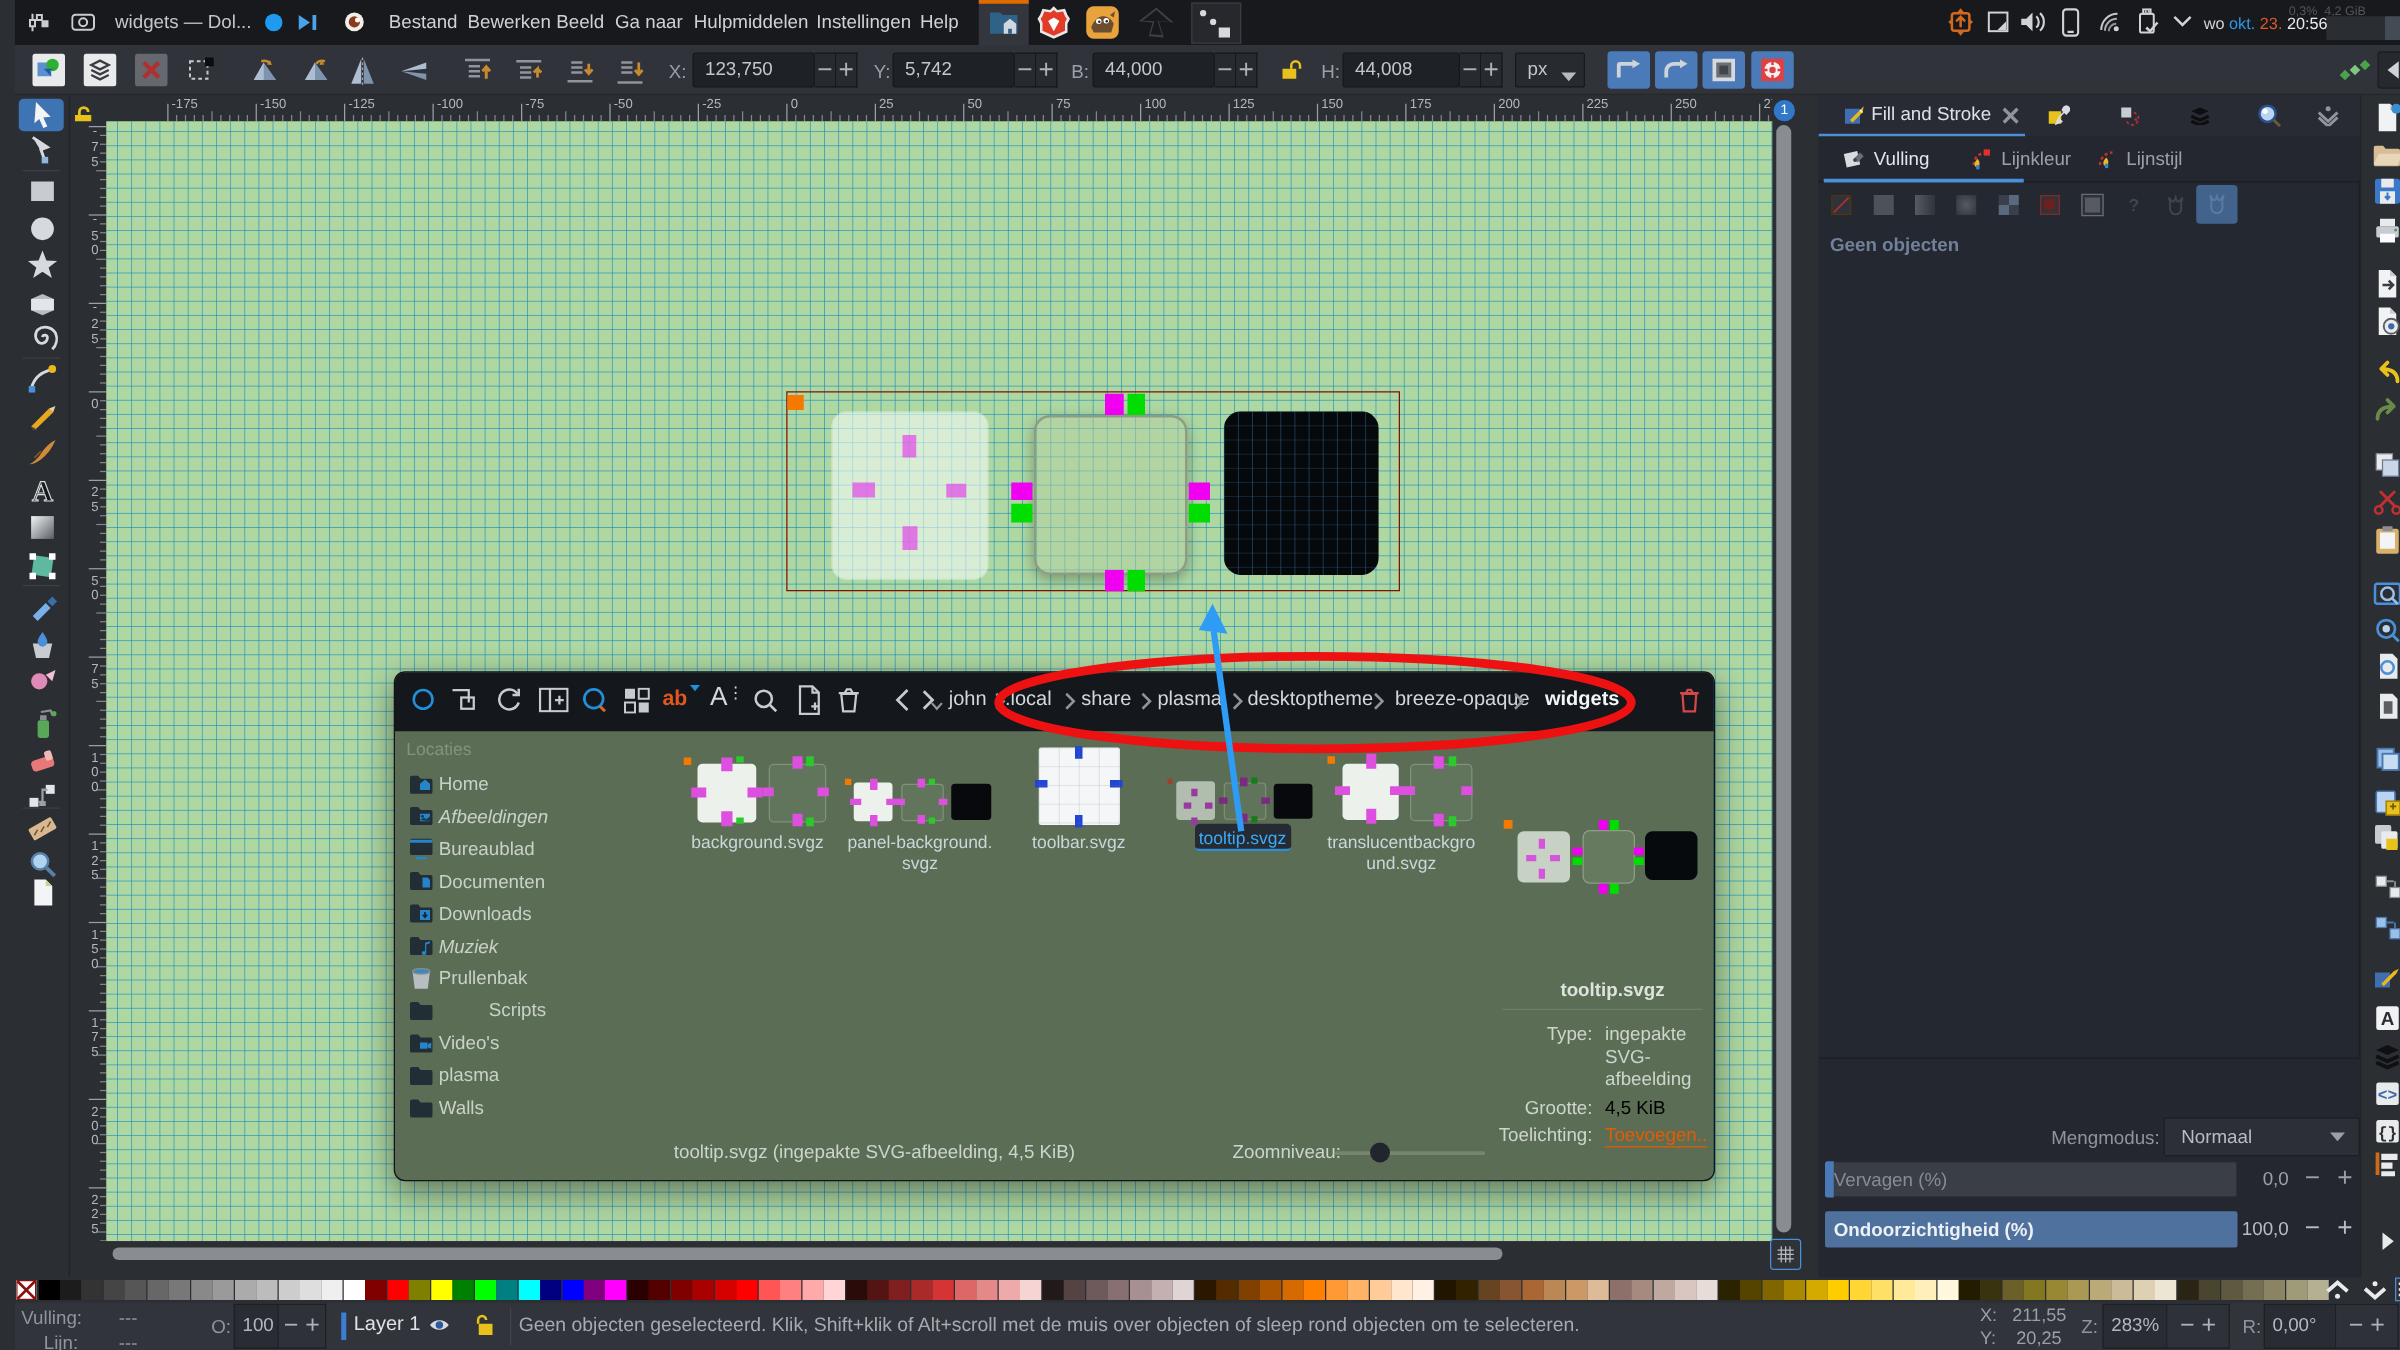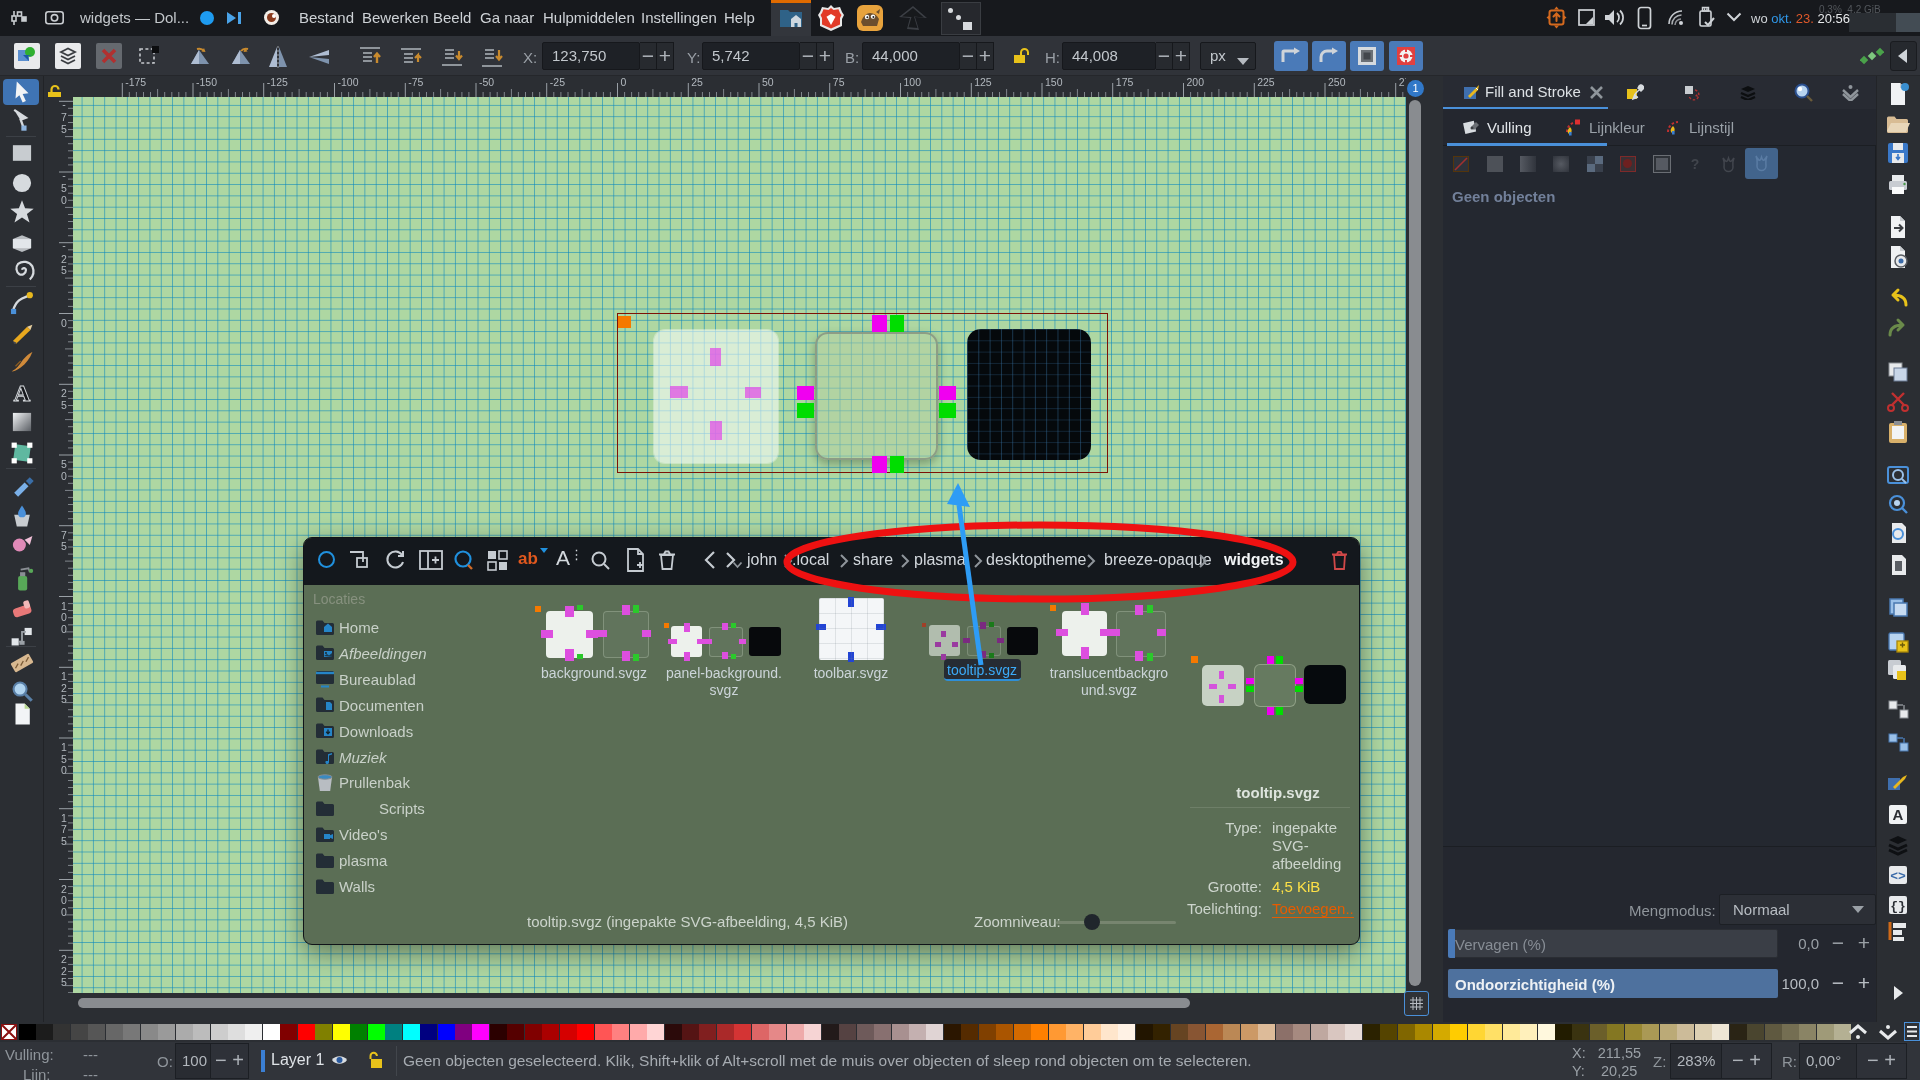--- a/index.html
+++ b/index.html
@@ -1,16 +1,16 @@
 <!DOCTYPE html>
 <html><head><meta charset="utf-8">
 <style>
 *{margin:0;padding:0;box-sizing:border-box;}
 html,body{width:1920px;height:1080px;overflow:hidden;background:#2b2e33;font-family:"Liberation Sans",sans-serif;}
-#root{position:absolute;top:0;left:0;width:1536px;height:1080px;}
+#root{position:absolute;top:0;left:12px;width:1536px;height:1080px;}
 .abs{position:absolute;}
 
 #topbar{position:absolute;left:0;top:0;width:1920px;height:36px;background:#17191d;color:#c9cdd1;font-size:15px;}
 #topbar .mi{position:absolute;top:9px;color:#ced2d6;}
 
 #cmdbar{position:absolute;left:0;top:36px;width:1920px;height:40px;background:#303339;border-bottom:1px solid #25272b;color:#9ba1a8;font-size:15px;}
 .field{position:absolute;top:6px;height:28px;background:#1e2126;border:1px solid #16181c;border-radius:2px;color:#c2c7cc;font-size:15px;line-height:26px;padding-left:9px;}
 .spin{position:absolute;top:6px;height:28px;color:#aeb3b9;font-size:21px;line-height:25px;text-align:center;}
 .lbl{position:absolute;top:13px;color:#9aa0a7;font-size:15px;}
 .bluebtn{position:absolute;top:5px;width:34px;height:30px;background:#4a7ab8;border-radius:3px;}
@@ -1408,21 +1408,21 @@
   <div class="abs" style="left:991px;top:148px;width:8px;height:6px;background:#00dd00;"></div>
   <div class="abs" style="left:963px;top:169px;width:7px;height:8px;background:#f000f0;"></div>
   <div class="abs" style="left:972px;top:169px;width:7px;height:8px;background:#00dd00;"></div>
   <div class="abs" style="left:1000px;top:127px;width:42px;height:39px;border-radius:6px;background:#060a0d;"></div>
   <div class="abs" style="left:0;top:246px;width:1055px;height:1px;"></div>
   <div class="abs" style="left:899px;top:246px;width:150px;text-align:center;color:#dde4dd;font-size:15px;font-weight:bold;">tooltip.svgz</div>
   <div class="abs" style="left:886px;top:269px;width:160px;height:1px;background:#6e7f68;"></div>
   <div class="abs" style="left:868px;top:281px;width:90px;text-align:right;color:#cdd5cd;font-size:15px;">Type:</div>
   <div class="abs" style="left:968px;top:281px;width:80px;color:#cdd5cd;font-size:15px;line-height:18px;">ingepakte SVG-afbeelding</div>
   <div class="abs" style="left:868px;top:340px;width:90px;text-align:right;color:#cdd5cd;font-size:15px;">Grootte:</div>
-  <div class="abs" style="left:968px;top:340px;color:#fde047;font-size:15px;">4,5 KiB</div>
+  <div class="abs" style="left:968px;top:340px;color:#000000;font-size:15px;">4,5 KiB</div>
   <div class="abs" style="left:868px;top:362px;width:90px;text-align:right;color:#cdd5cd;font-size:15px;">Toelichting:</div>
   <div class="abs" style="left:968px;top:362px;color:#e55c00;font-size:15px;border-bottom:1px solid #e55c00;">Toevoegen..</div>
 
   <div id="dstatus">
     <div class="abs" style="left:223px;top:13px;color:#ccd4cc;font-size:15px;">tooltip.svgz (ingepakte SVG-afbeelding, 4,5 KiB)</div>
     <div class="abs" style="left:670px;top:13px;color:#ccd4cc;font-size:15px;">Zoomniveau:</div>
     <div class="abs" style="left:752px;top:21px;width:120px;height:3px;background:#77856f;border-radius:2px;"></div>
     <div class="abs" style="left:780px;top:14px;width:16px;height:16px;border-radius:50%;background:#20262c;"></div>
   </div>
 </div>

